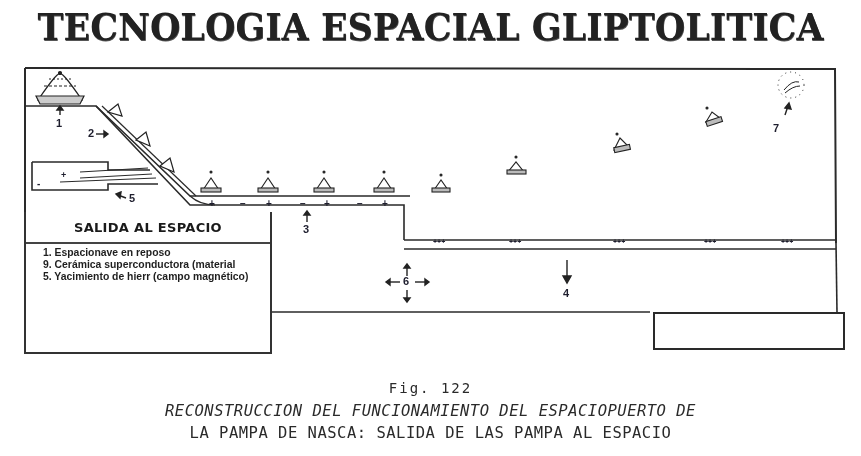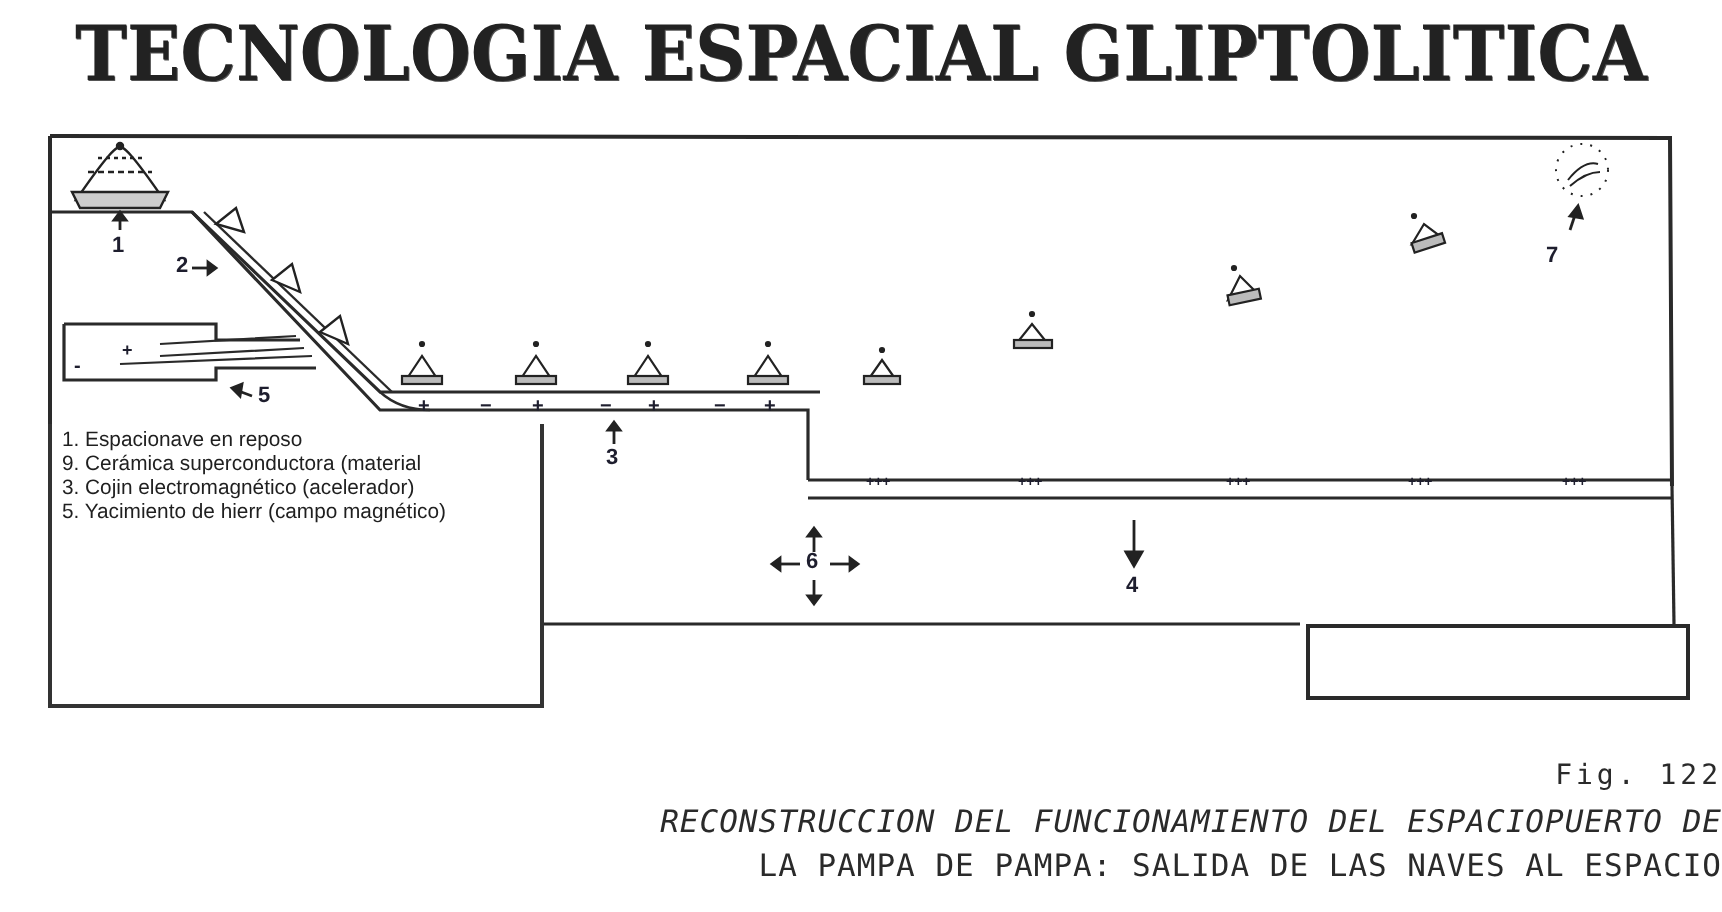--- a/index.html
+++ b/index.html
@@ -1,24 +1,24 @@
 <!DOCTYPE html>
 <html><head>
 <meta charset="utf-8">
 <style>
   html, body { margin:0; padding:0; background:#ffffff; }
   body { width:861px; height:456px; position:relative; overflow:hidden; font-family:"Liberation Sans", sans-serif; color:#1a1a1a; }
   .title { position:absolute; left:0; top:4px; width:861px; text-align:center; font-family:"DejaVu Serif", serif; font-weight:bold; font-size:38px; letter-spacing:0px; color:#222; transform:scaleX(0.92); transform-origin:center; text-shadow:0.5px 0.5px 0 #555; }
   svg.diagram { position:absolute; left:0; top:0; }
   .legend { position:absolute; left:24px; top:212px; width:244px; height:140px; border:2px solid #333; border-top:none; background:#fff; }
   .legend-head { height:30px; border-bottom:2px solid #444; display:flex; align-items:center; justify-content:center; font-weight:bold; font-size:13px; letter-spacing:0.3px; font-family:"DejaVu Sans", sans-serif; }
-  .legend-list { padding:3px 0 0 5px; font-size:10.4px; font-weight:normal; line-height:11.9px; color:#1f1f1f; }
+  .legend-list { padding:3px 0 0 5px; font-size:10.4px; font-weight:bold; line-height:11.9px; color:#1f1f1f;margin-left:12px; }
   .legend-list div { white-space:nowrap; }
   .label { position:absolute; font-size:11px; font-weight:bold; color:#1e1e2e; }
-  .caption { position:absolute; left:0; width:861px; text-align:right; font-family:"DejaVu Sans Mono", monospace; color:#2a2a2a; }
+  .caption { position:absolute; left:0; width:861px; text-align:center; font-family:"DejaVu Sans Mono", monospace; color:#2a2a2a; }
   .fig { top:380px; font-size:14px; letter-spacing:2px; }
   .cap1 { top:402px; font-size:15.5px; letter-spacing:0.5px;font-style:italic; }
   .cap2 { top:424px; font-size:15.5px; letter-spacing:0.5px; }
 </style>
 </head>
 <body>
 
 <div class="title">TECNOLOGIA ESPACIAL GLIPTOLITICA</div>
 
 <svg class="diagram" width="861" height="456" viewBox="0 0 861 456" xmlns="http://www.w3.org/2000/svg">
@@ -153,23 +153,23 @@
 <span class="label" style="left:433px;top:238px;font-size:7px;">+++</span>
 <span class="label" style="left:509px;top:238px;font-size:7px;">+++</span>
 <span class="label" style="left:613px;top:238px;font-size:7px;">+++</span>
 <span class="label" style="left:704px;top:238px;font-size:7px;">+++</span>
 <span class="label" style="left:781px;top:238px;font-size:7px;">+++</span>
 
 <span class="label" style="left:61px;top:170px;font-size:9px;">+</span>
 <span class="label" style="left:37px;top:178px;font-size:10px;">-</span>
 
 <div class="legend">
+  <div class="legend-head">SALIDA AL ESPACIO</div>
   <div class="legend-list">
     <div>1. Espacionave en reposo</div>
     <div>9. Cerámica superconductora (material</div>
-    <div>3. Cojin electromagnético (acelerador)</div>
     <div>5. Yacimiento de hierr (campo magnético)</div>
   </div>
 </div>
 
 <div class="caption fig">Fig. 122</div>
 <div class="caption cap1">RECONSTRUCCION DEL FUNCIONAMIENTO DEL ESPACIOPUERTO DE</div>
-<div class="caption cap2">LA PAMPA DE PAMPA: SALIDA DE LAS NAVES AL ESPACIO</div>
+<div class="caption cap2">LA PAMPA DE NASCA: SALIDA DE LAS PAMPA AL ESPACIO</div>
 
 </body></html>

